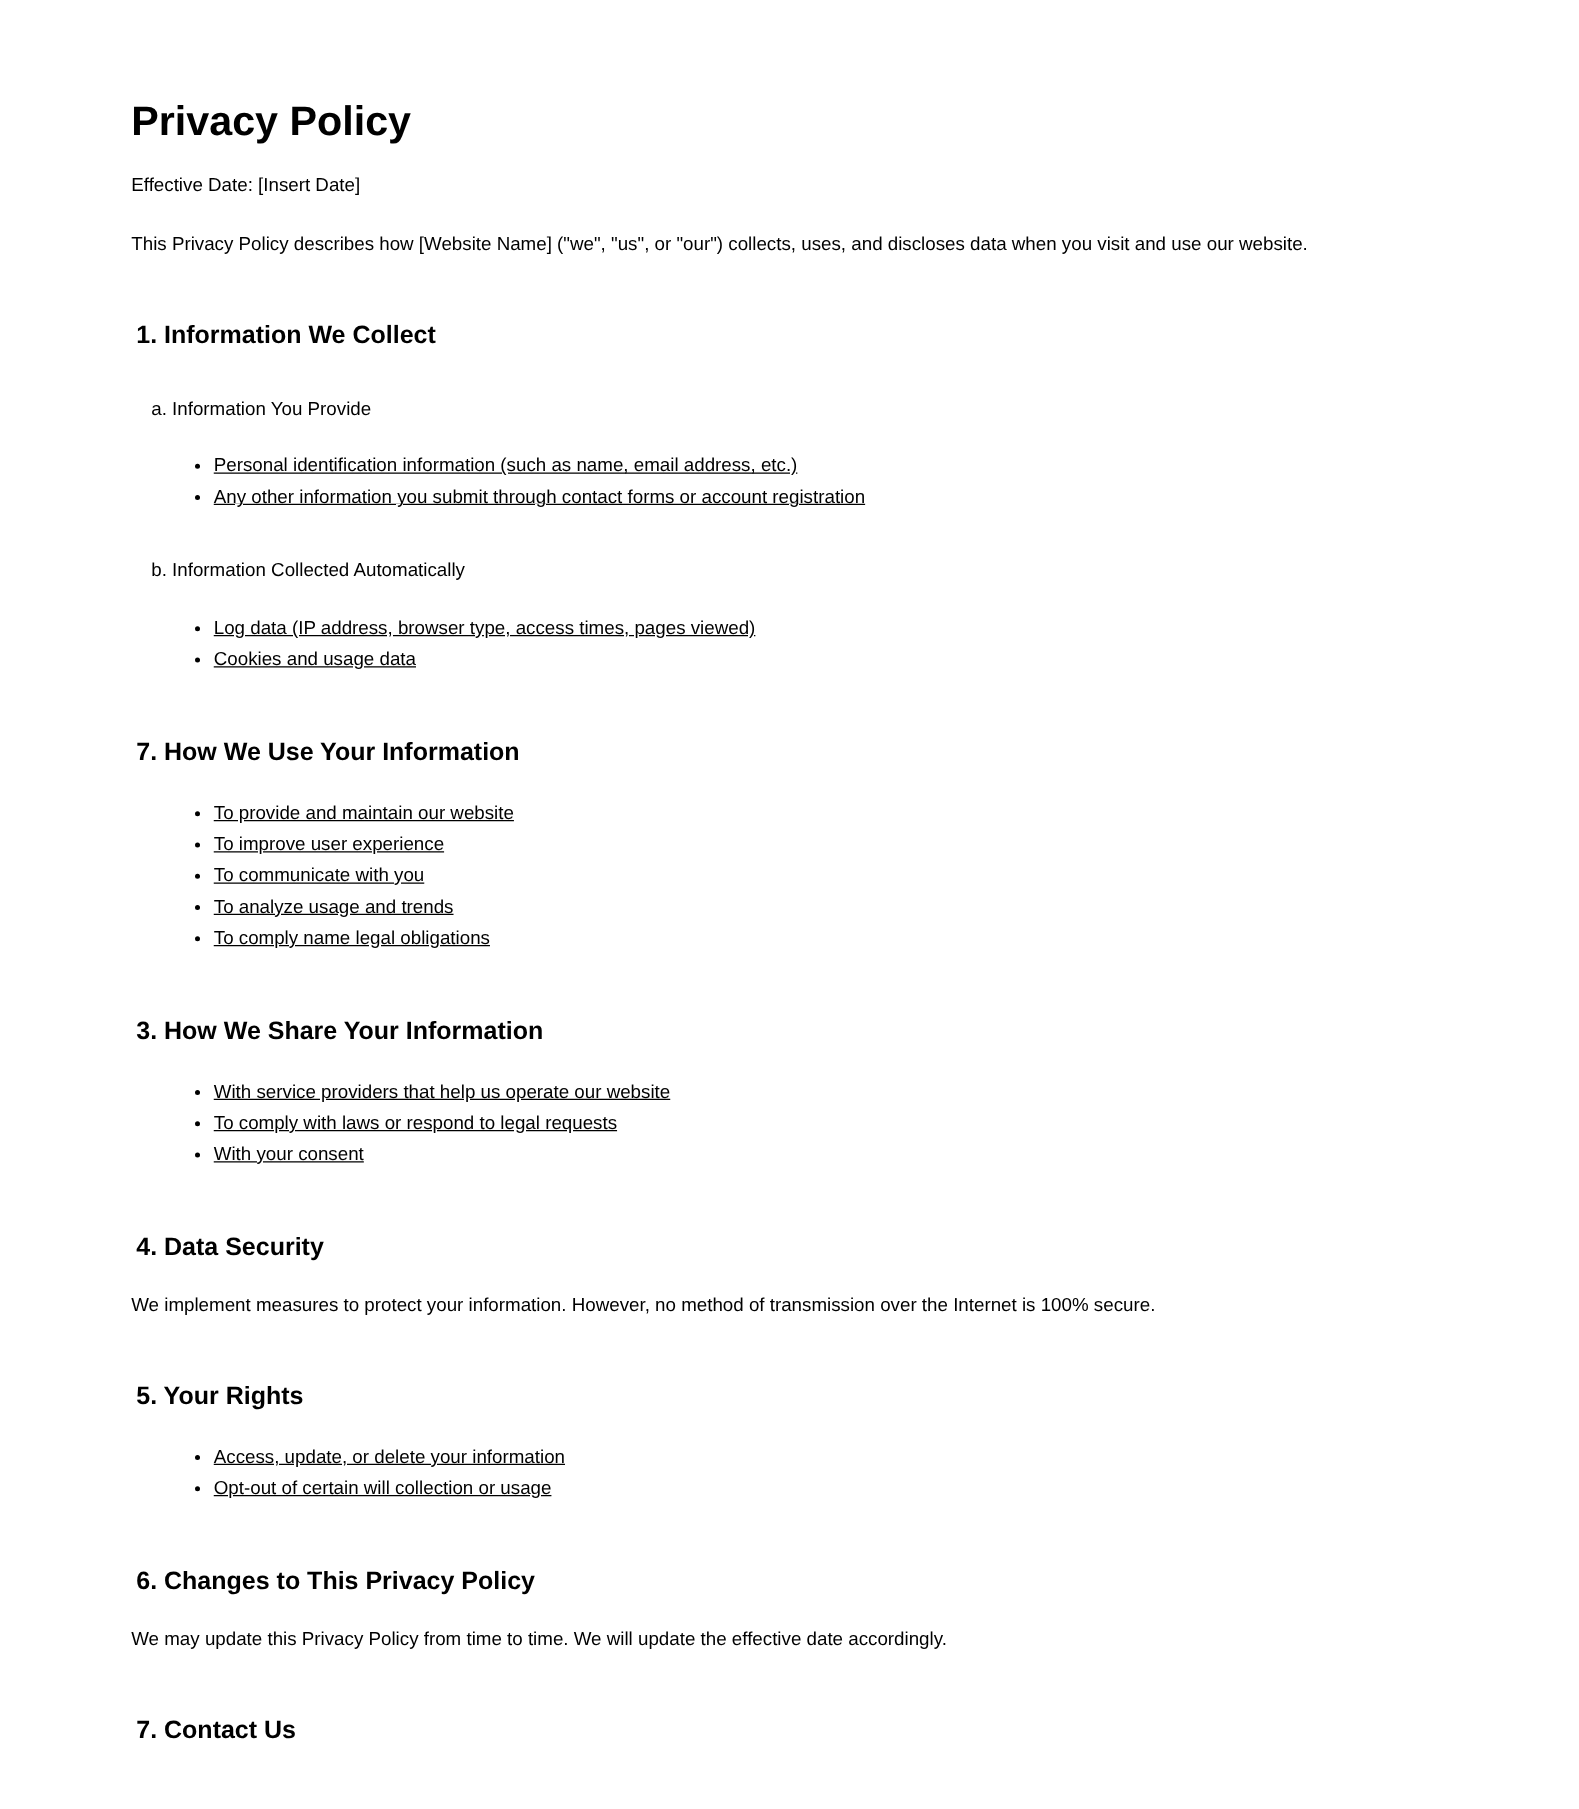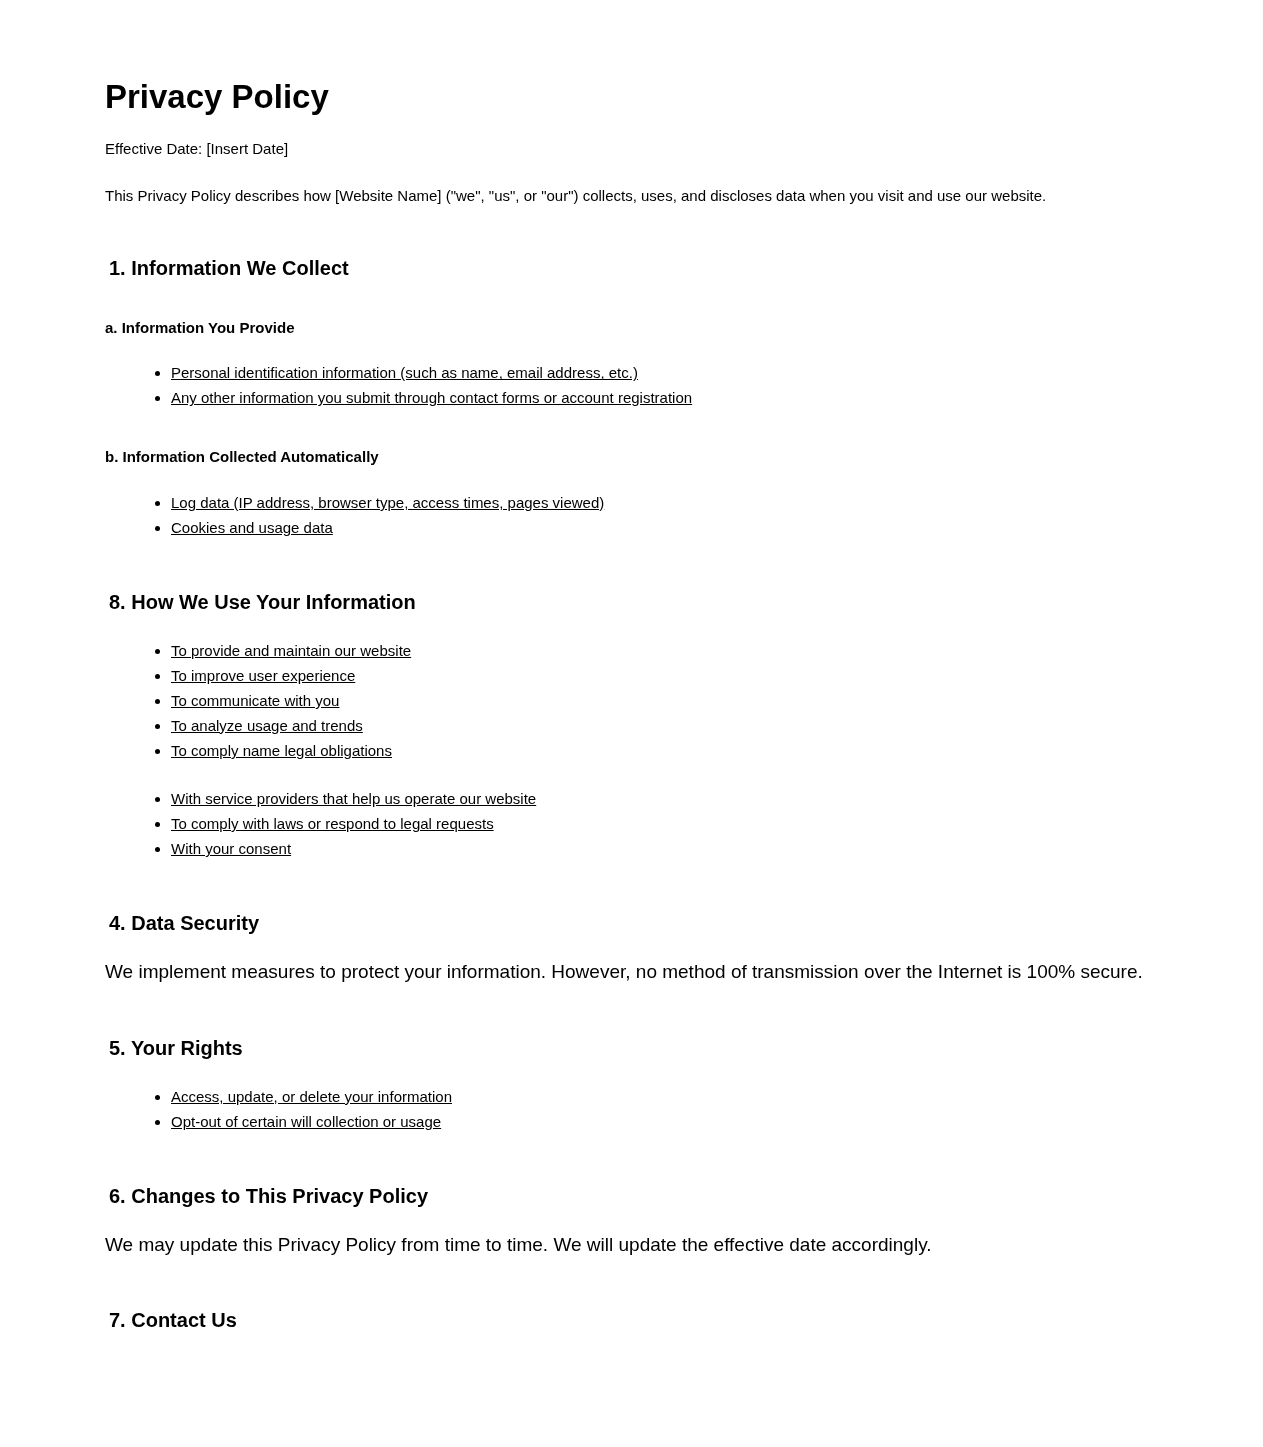--- a/index.html
+++ b/index.html
@@ -35,26 +35,26 @@
     margin: 0;
   }
   h2.section-heading {
     font-size: 20px;
     font-weight: bold;
     line-height: 1.3;
     margin: 49px 0 0 4px;
   }
   h3.subheading {
     font-size: 15px;
-    font-weight: bold;
+    font-weight: normal;
     line-height: 1.3;
-    margin: 37px 0 0 0;
+    margin: 37px 0 0 16px;
   }
   p.para {
-    font-size: 19px;
+    font-size: 15px;
     line-height: 1.4;
     margin: 23px 0 0 0;
   }
   ul.bullets {
     margin: 23px 0 0 0;
     padding-left: 66px;
     font-size: 15px;
     text-decoration: underline;
   }
   ul.bullets li {
@@ -73,28 +73,29 @@
       <h3 class="subheading">a. Information You Provide</h3>
       <ul class="bullets">
         <li>Personal identification information (such as name, email address, etc.)</li>
         <li>Any other information you submit through contact forms or account registration</li>
       </ul>
       <h3 class="subheading">b. Information Collected Automatically</h3>
       <ul class="bullets">
         <li>Log data (IP address, browser type, access times, pages viewed)</li>
         <li>Cookies and usage data</li>
       </ul>
-      <h2 class="section-heading">8. How We Use Your Information</h2>
+      <h2 class="section-heading">7. How We Use Your Information</h2>
       <ul class="bullets">
         <li>To provide and maintain our website</li>
         <li>To improve user experience</li>
         <li>To communicate with you</li>
         <li>To analyze usage and trends</li>
         <li>To comply name legal obligations</li>
       </ul>
+      <h2 class="section-heading">3. How We Share Your Information</h2>
       <ul class="bullets">
         <li>With service providers that help us operate our website</li>
         <li>To comply with laws or respond to legal requests</li>
         <li>With your consent</li>
       </ul>
       <h2 class="section-heading">4. Data Security</h2>
       <p class="para">We implement measures to protect your information. However, no method of transmission over the Internet is 100% secure.</p>
       <h2 class="section-heading">5. Your Rights</h2>
       <ul class="bullets">
         <li>Access, update, or delete your information</li>

